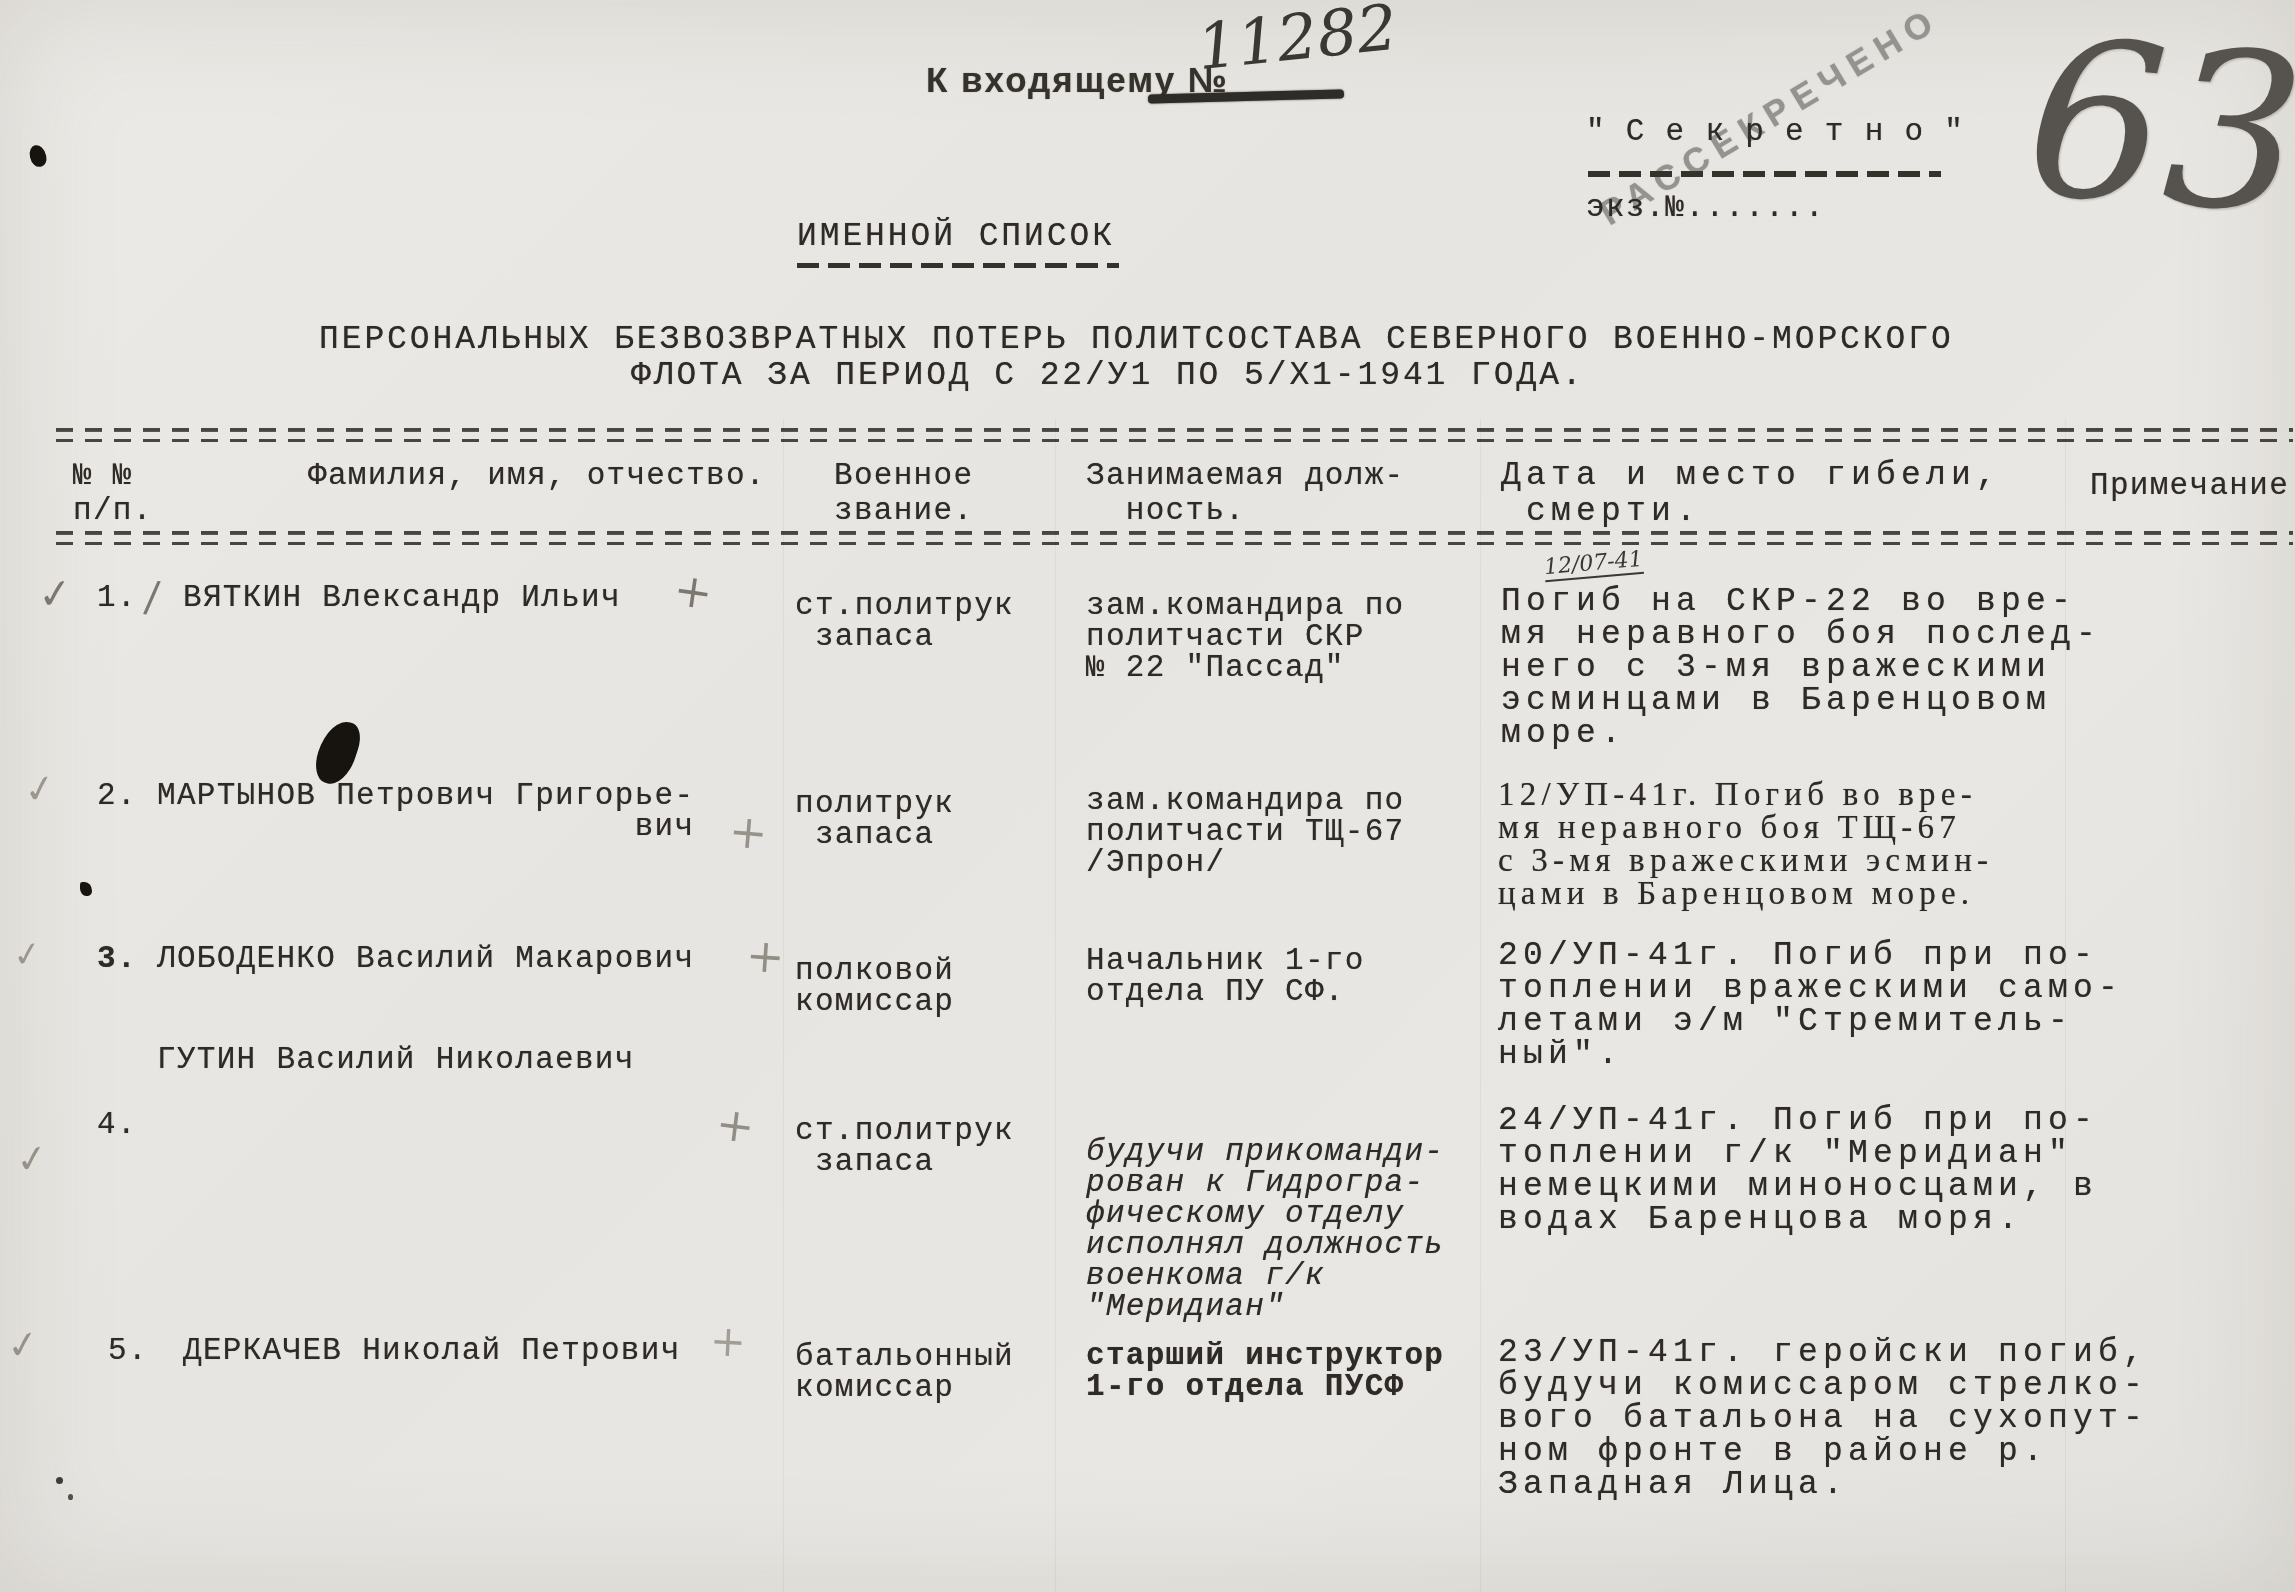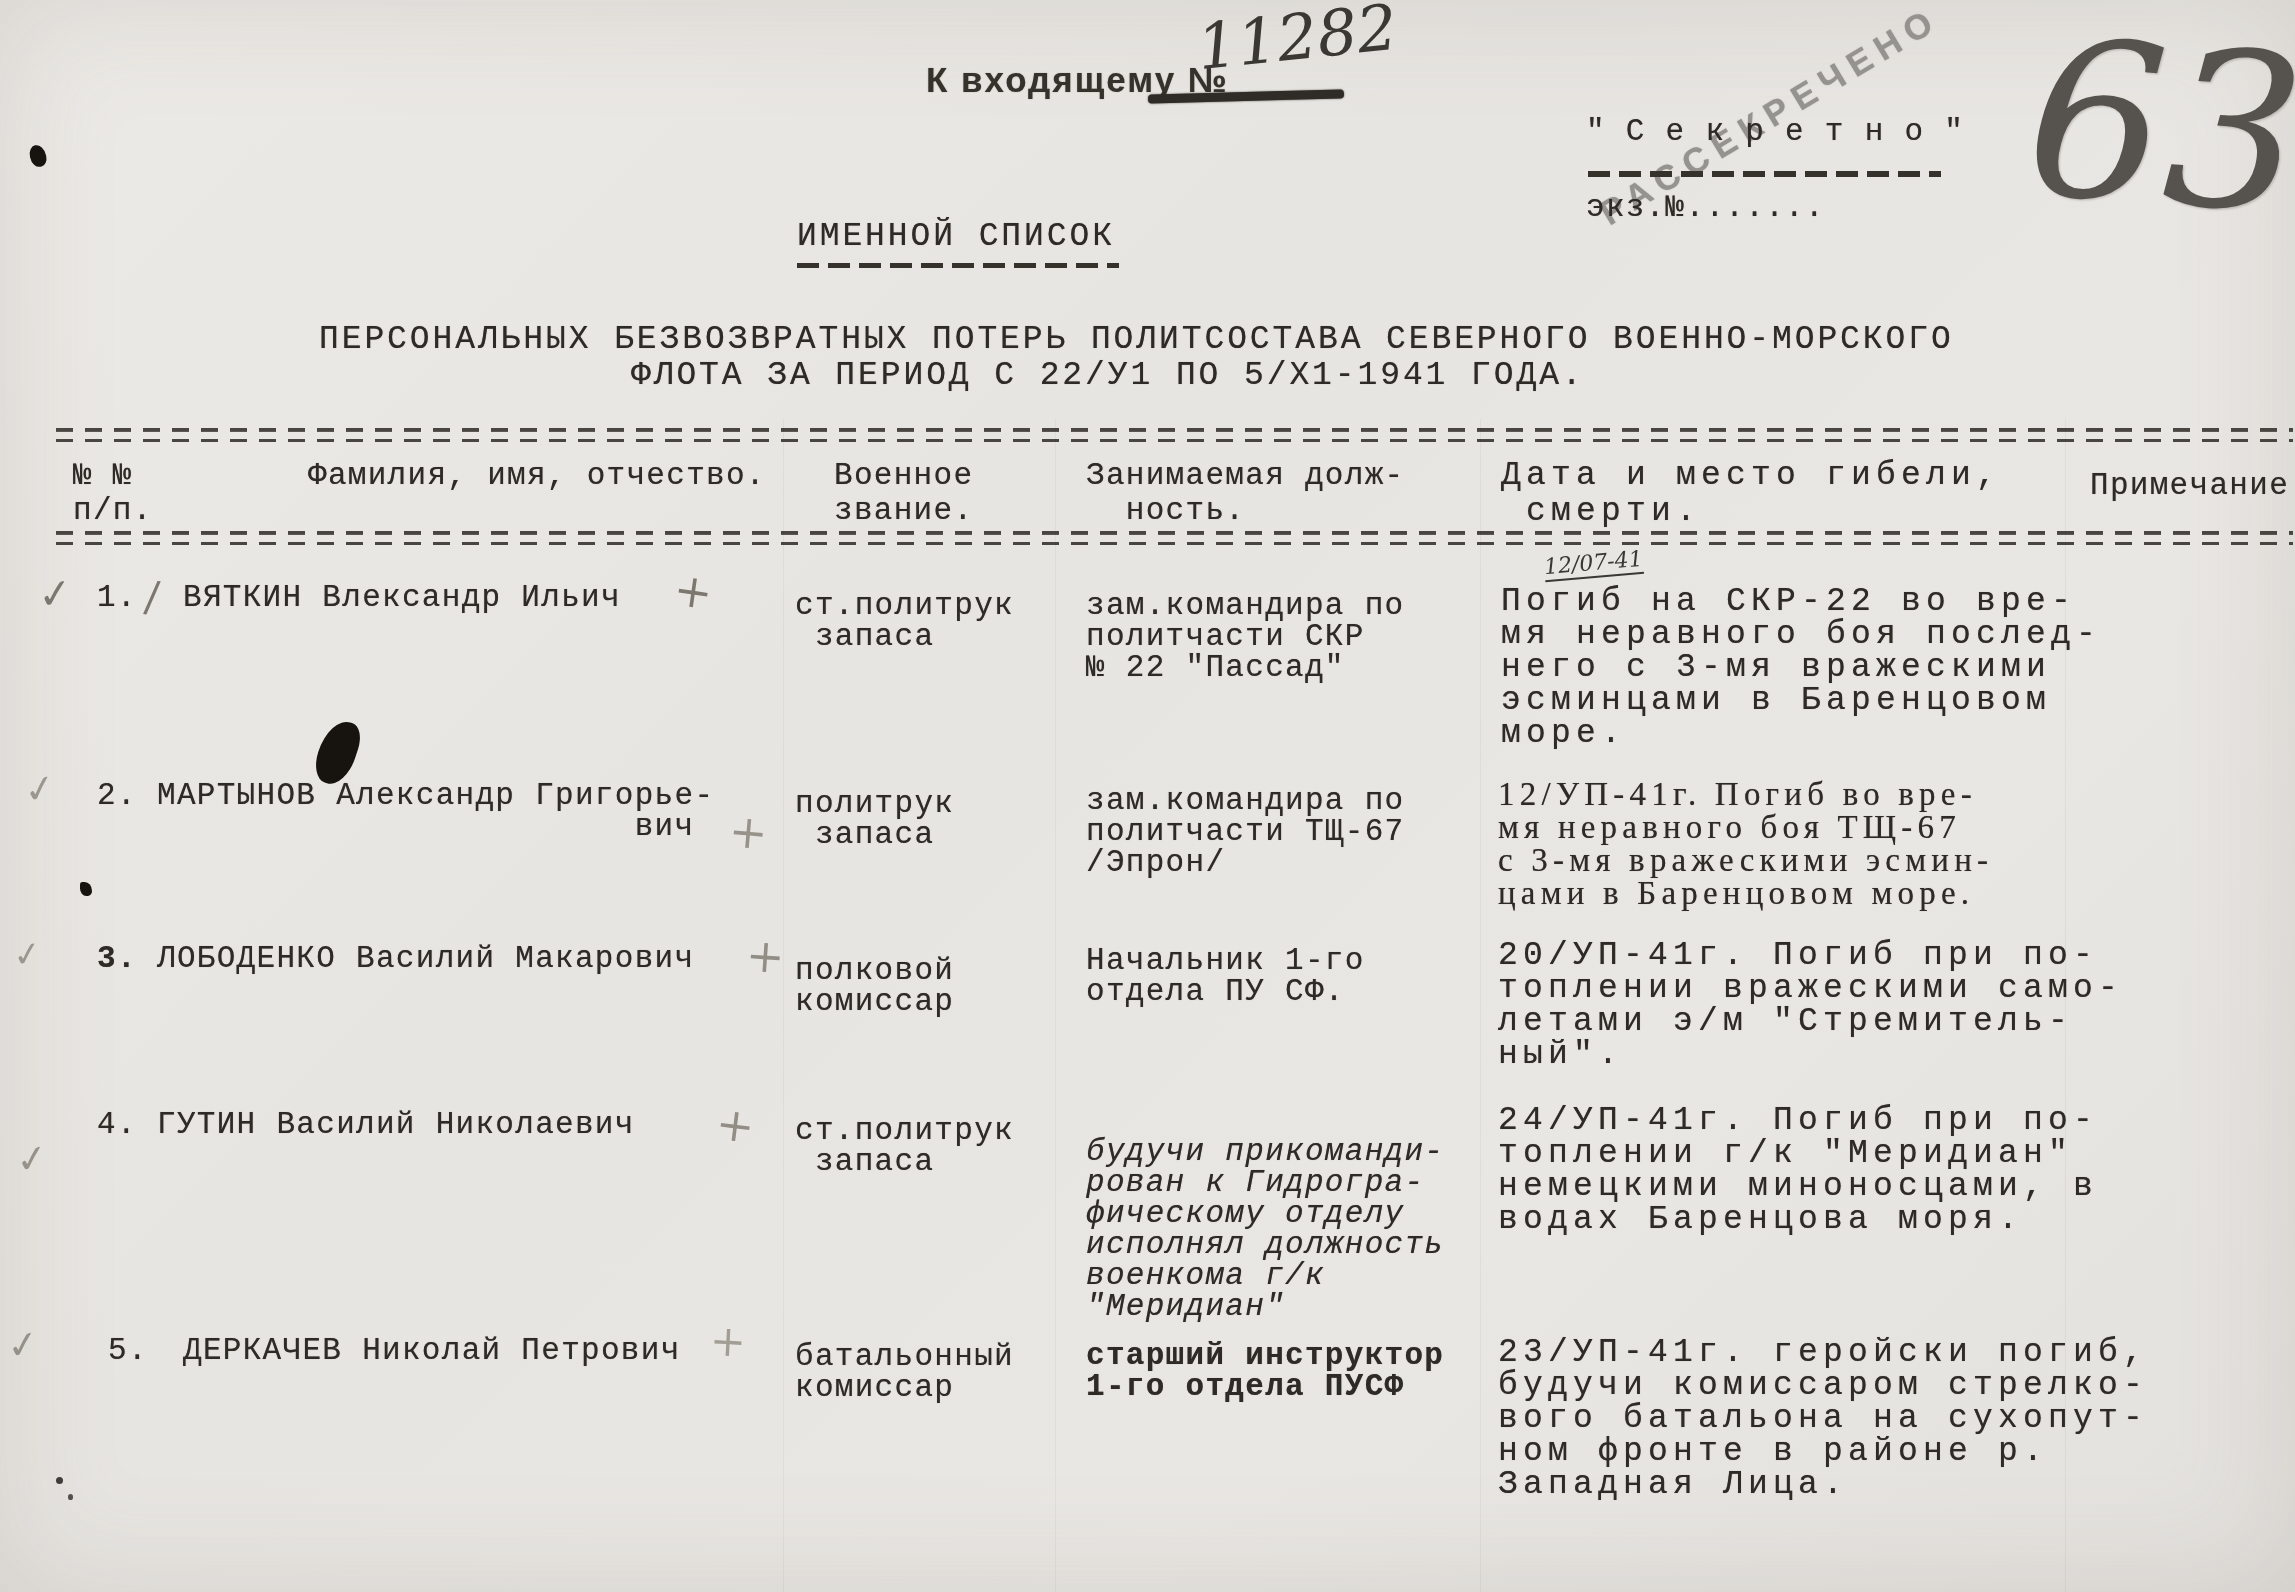--- a/index.html
+++ b/index.html
@@ -138,21 +138,21 @@
 № 22 "Пассад"</div>
   <div class="abs hand" style="left:1544px;top:550px;font-size:22px;transform:rotate(-5deg);border-bottom:2px solid #3a3833;padding-bottom:1.3px;">12/07-41</div>
   <div class="abs tw-date" style="left:1501px;top:585px;">Погиб на СКР-22 во вре-
 мя неравного боя послед-
 него с 3-мя вражескими
 эсминцами в Баренцовом
 море.</div>
 
   <div class="abs pencil" style="left:23.6px;top:767px;font-size:38px;opacity:.7;transform:rotate(-10deg);">✓</div>
   <div class="abs tw" style="left:97px;top:780px;">2.</div>
-  <div class="abs tw" style="left:157px;top:780px;">МАРТЫНОВ Александр Григорье-
+  <div class="abs tw" style="left:157px;top:780px;">МАРТЫНОВ Петрович Григорье-
                         вич</div>
   <div class="abs pencil" style="left:729px;top:805px;font-size:46px;font-weight:300;transform:rotate(5deg);opacity:.75;">+</div>
   <div class="abs tw" style="left:795px;top:788px;">политрук
  запаса</div>
   <div class="abs tw" style="left:1086px;top:785px;">зам.командира по
 политчасти ТЩ-67
 /Эпрон/</div>
   <div class="abs tw-date" style="left:1498px;top:778px;font-family:Liberation Serif, serif;">12/УП-41г. Погиб во вре-
 мя неравного боя ТЩ-67
 с 3-мя вражескими эсмин-
@@ -166,21 +166,21 @@
 комиссар</div>
   <div class="abs tw" style="left:1086px;top:945px;">Начальник 1-го
 отдела ПУ СФ.</div>
   <div class="abs tw-date" style="left:1498px;top:939px;">20/УП-41г. Погиб при по-
 топлении вражескими само-
 летами э/м "Стремитель-
 ный".</div>
 
   <div class="abs pencil" style="left:15.7px;top:1137px;font-size:38px;opacity:.75;transform:rotate(-8deg);">✓</div>
   <div class="abs tw" style="left:97px;top:1109px;">4.</div>
-  <div class="abs tw" style="left:157px;top:1109px;font-family:Liberation Mono, monospace;">ГУТИН Василий Николаевич</div>
+  <div class="abs tw" style="left:157px;top:1044px;font-family:Liberation Mono, monospace;">ГУТИН Василий Николаевич</div>
   <div class="abs pencil" style="left:716px;top:1098px;font-size:46px;font-weight:300;transform:rotate(7deg);opacity:.8;">+</div>
   <div class="abs tw" style="left:795px;top:1115px;">ст.политрук
  запаса</div>
   <div class="abs tw" style="left:1086px;top:1136px;font-style:italic;">будучи прикоманди-
 рован к Гидрогра-
 фическому отделу
 исполнял должность
 военкома г/к
 "Меридиан"</div>
   <div class="abs tw-date" style="left:1498px;top:1104px;">24/УП-41г. Погиб при по-

